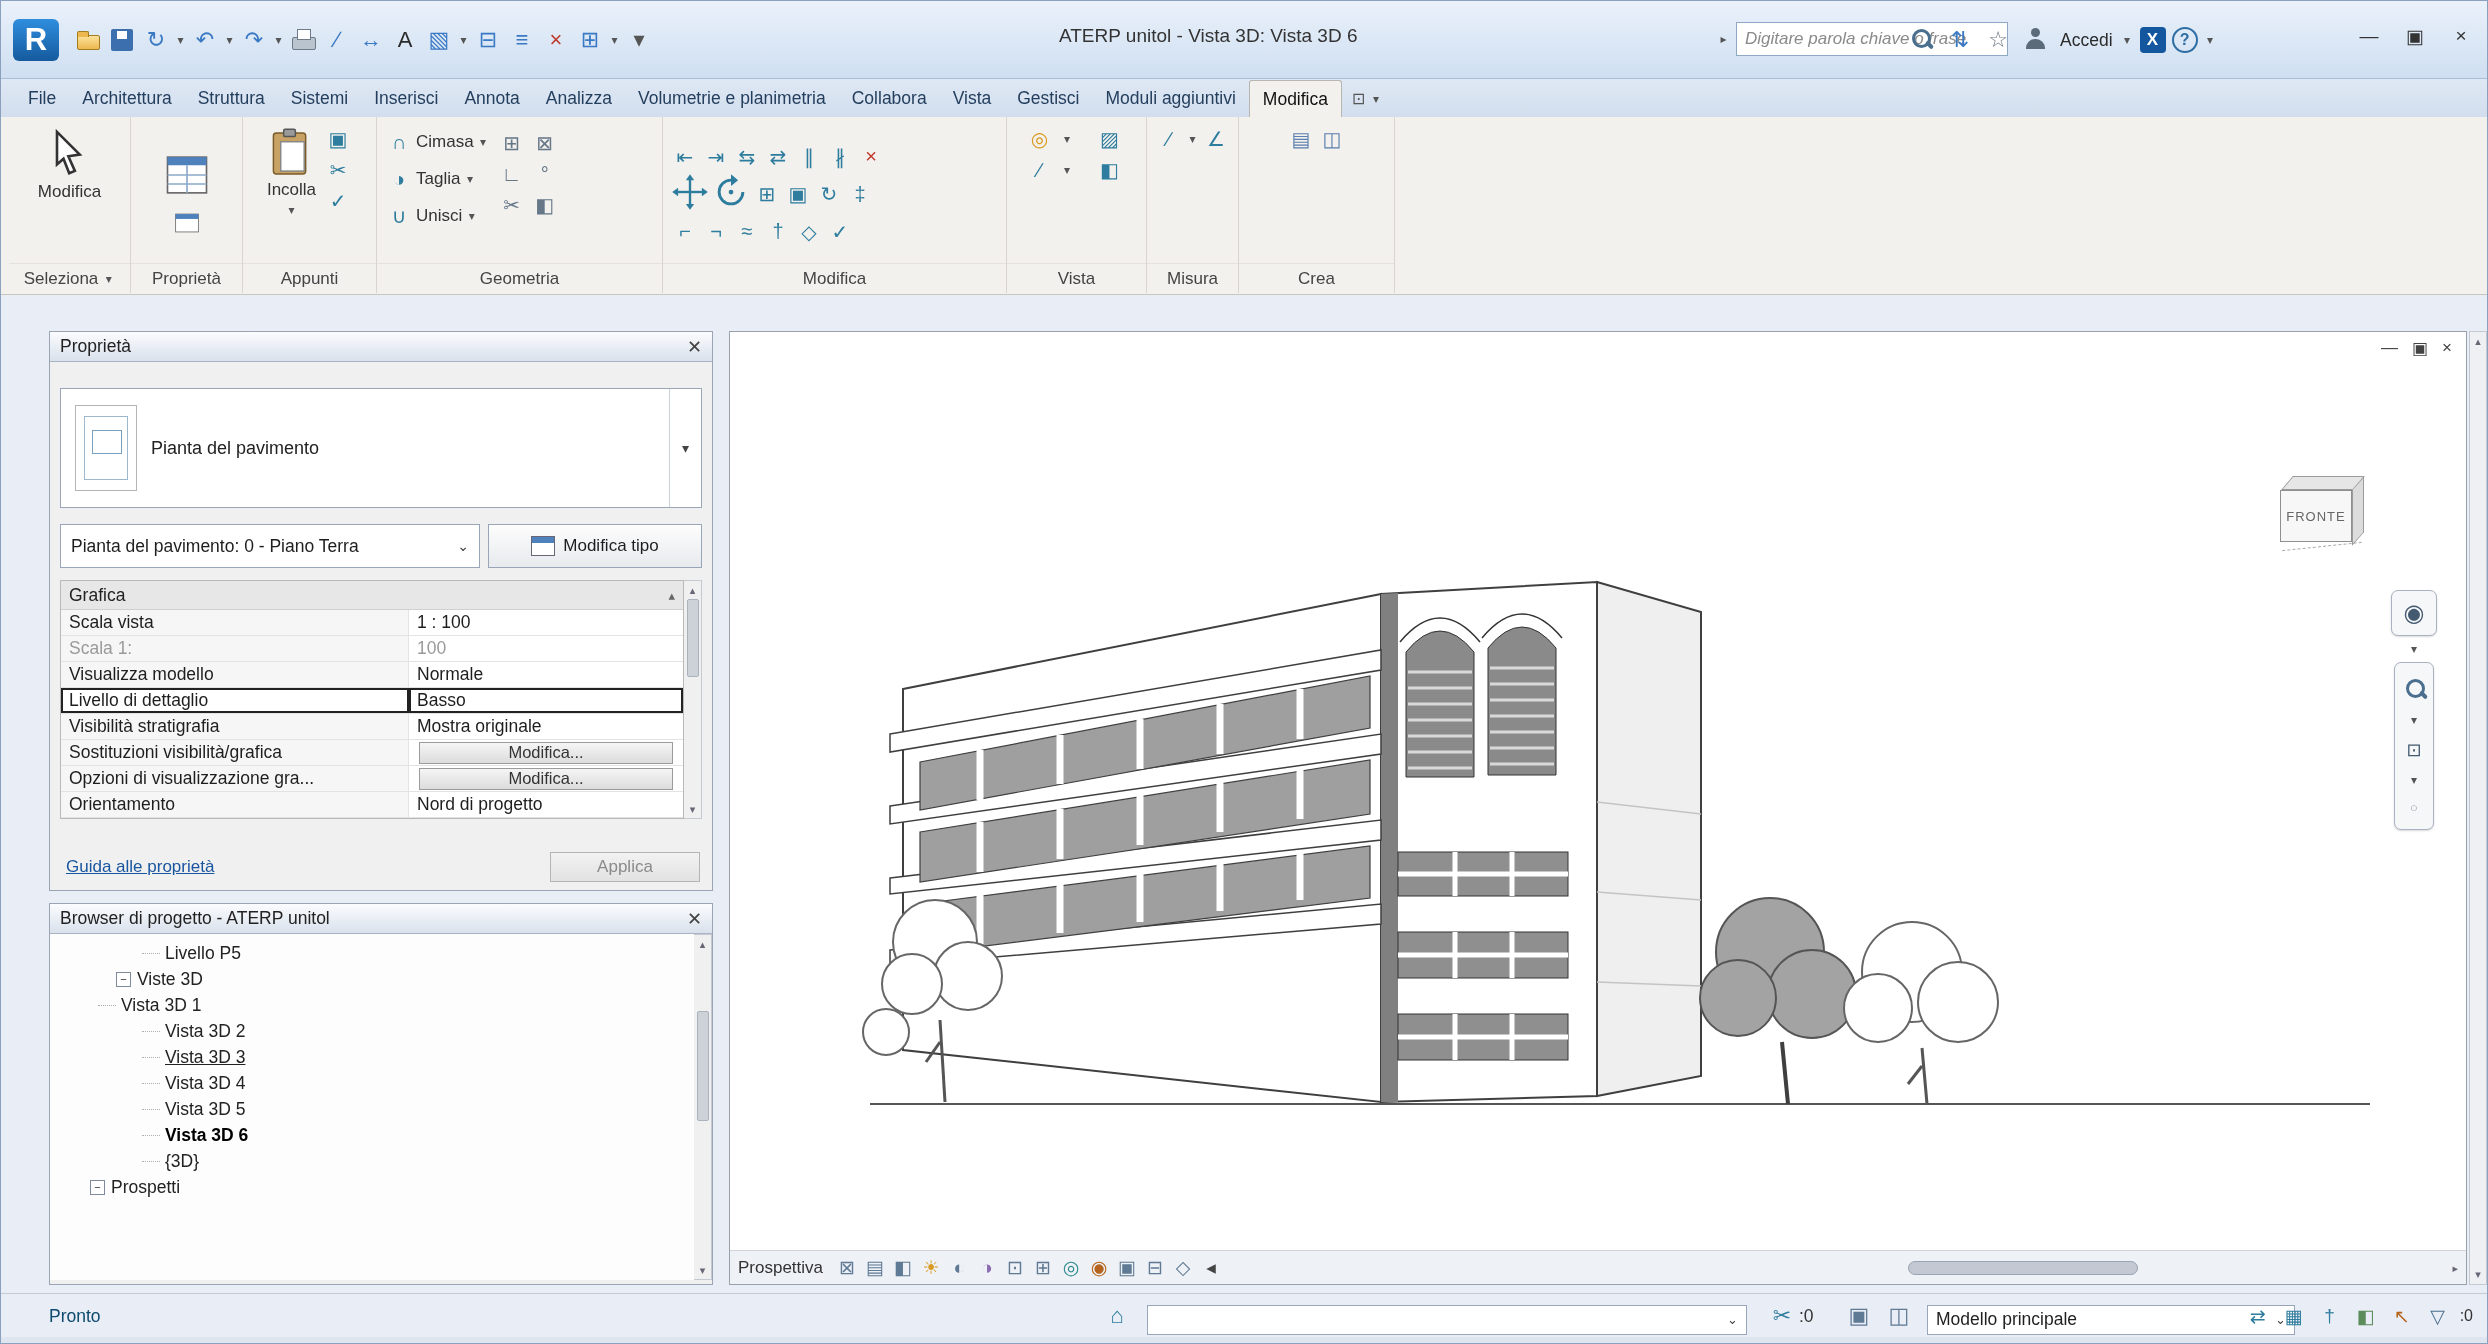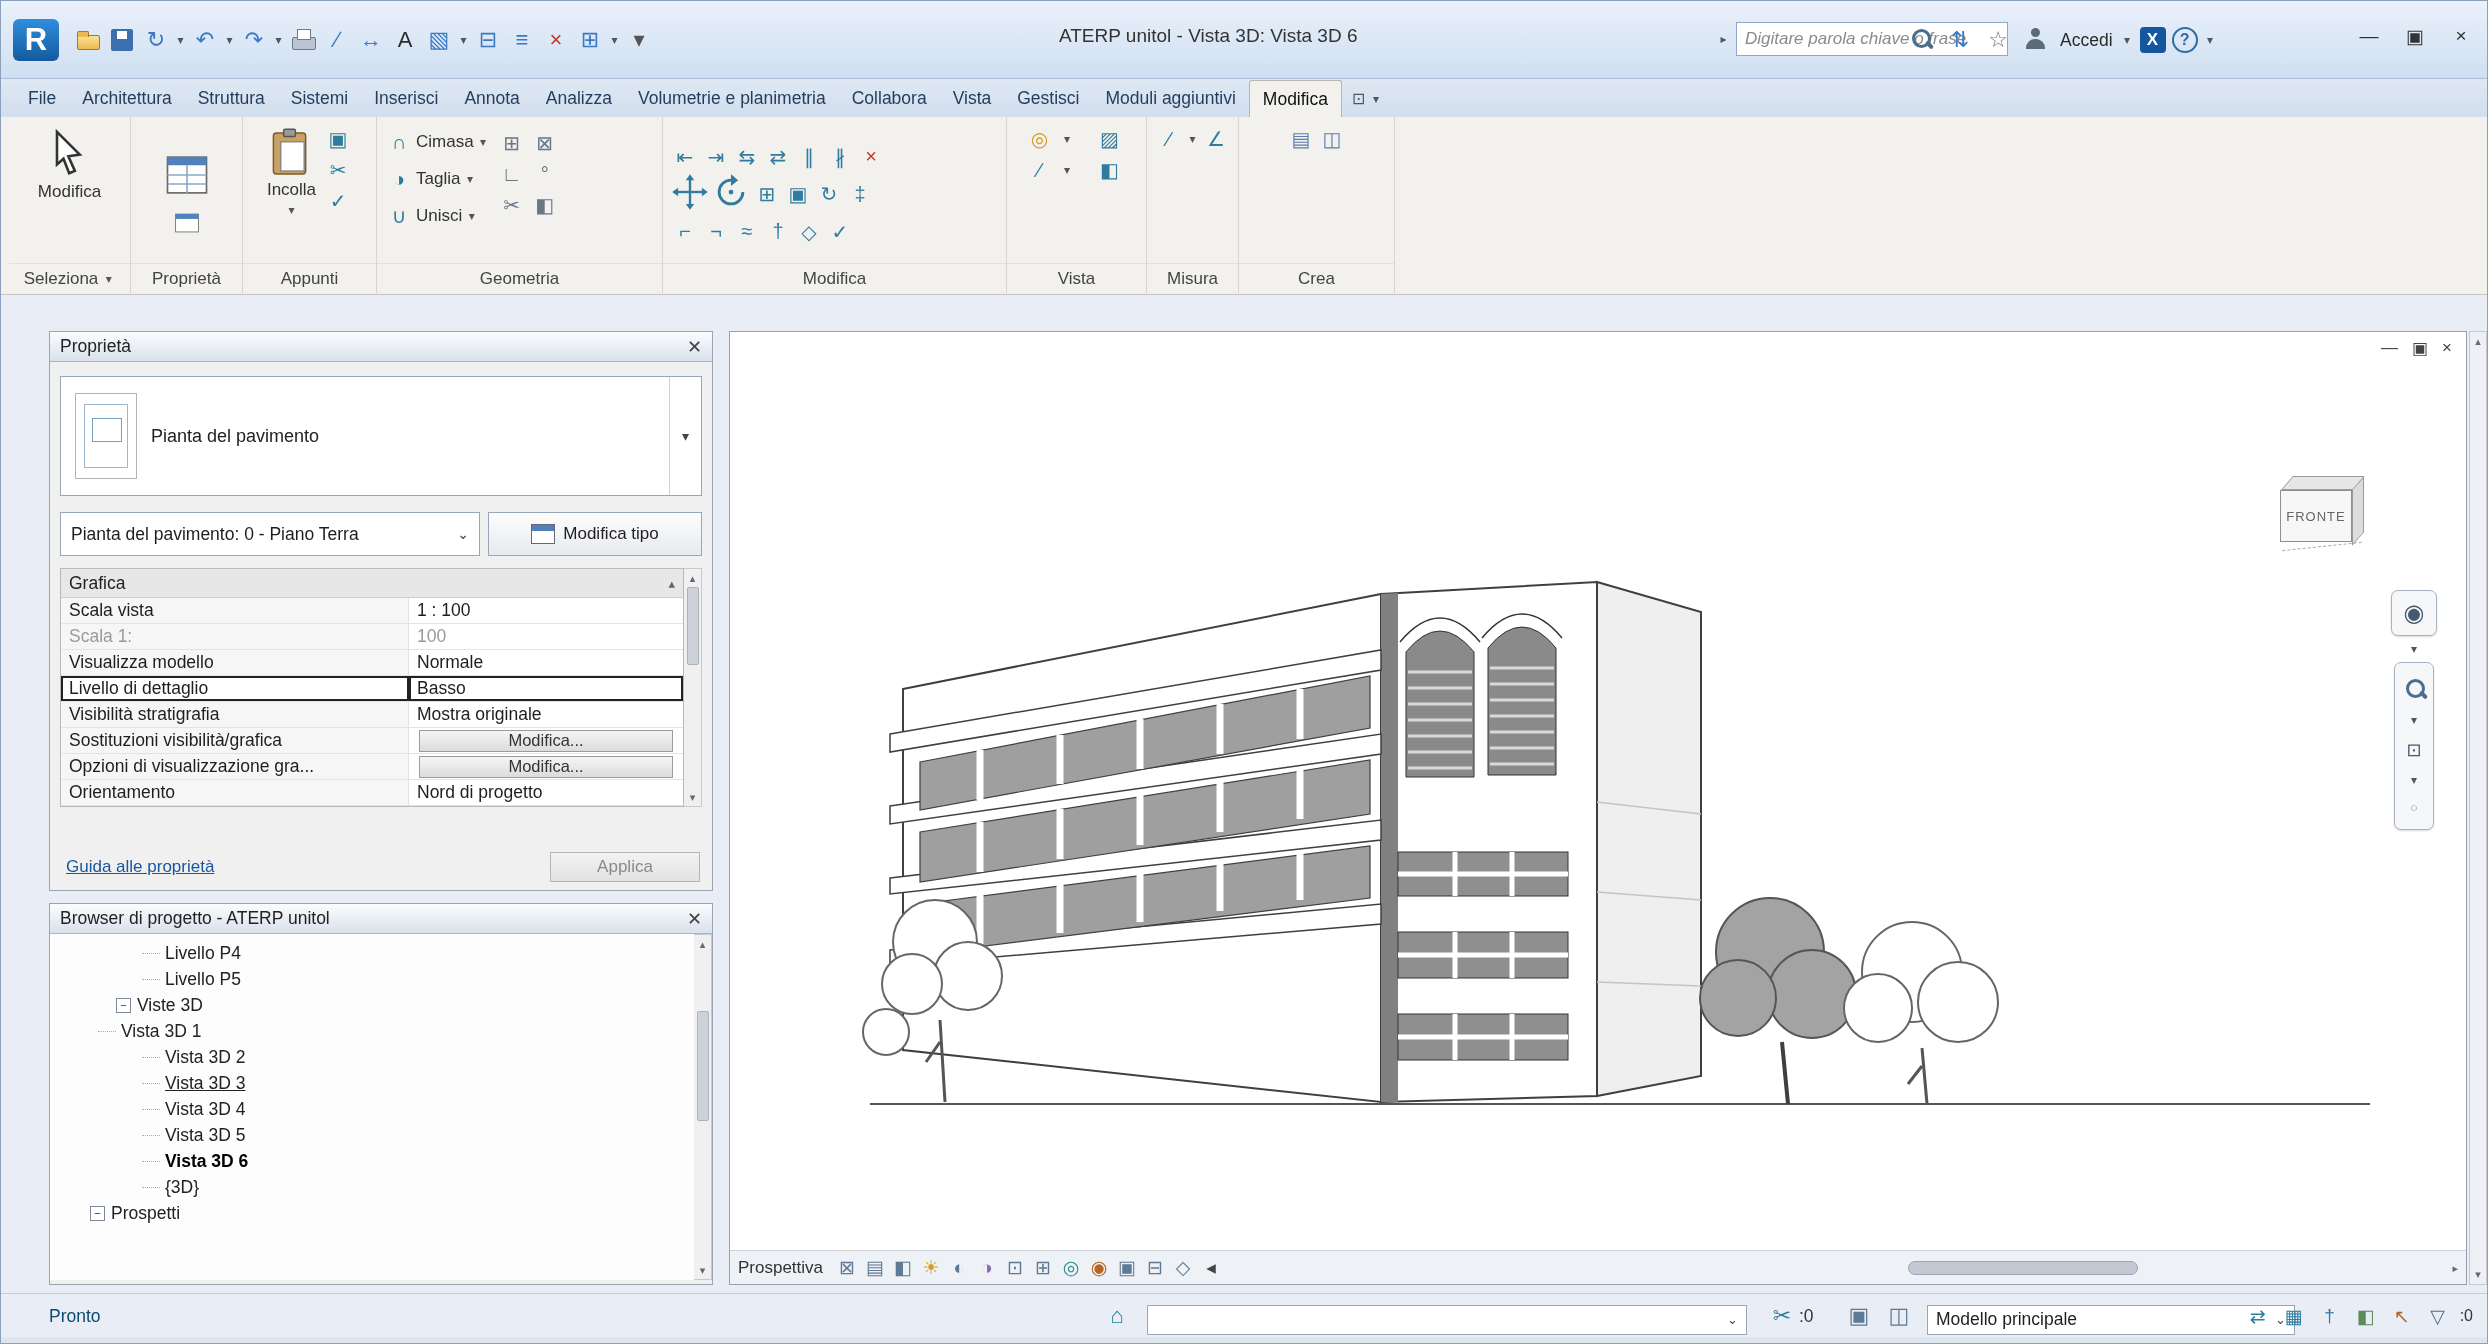--- a/index.html
+++ b/index.html
@@ -55,21 +55,21 @@
   .g-row{display:flex;align-items:center;gap:3px;height:34px}
   .g-row .lbl{font-size:17px;color:#333}
   .mrow{display:flex;align-items:center;gap:3px}
   .grid2{display:grid;grid-template-columns:repeat(2,30px);gap:3px}
 
   
   .palette{position:absolute;left:48px;width:664px;background:#f0f0f0;border:1px solid #9aa4b2}
   .pal-title{height:30px;background:linear-gradient(#fbfcfe,#d9e1ec);border-bottom:1px solid #aab4c2;display:flex;align-items:center;padding:0 10px;color:#222}
   .pal-close{margin-left:auto;font-size:18px;color:#444}
   .props-palette{top:330px;height:560px}
-  .typesel{margin:14px 10px 0;height:120px;background:#fff;border:1px solid #98a6b8;display:flex;align-items:center}
+  .typesel{margin:26px 10px 0;height:120px;background:#fff;border:1px solid #98a6b8;display:flex;align-items:center}
   .type-icon{width:62px;height:86px;margin:0 14px;border:1px solid #b5b5b5;background:#fff;position:relative}
   .type-icon::before{content:"";position:absolute;inset:10px 8px;border:1px solid #9db7cf}
   .type-icon::after{content:"";position:absolute;left:16px;top:24px;width:28px;height:22px;border:1px solid #7aa0c0}
   .type-name{font-size:18px;color:#222}
   .type-arrow{margin-left:auto;width:32px;align-self:stretch;display:flex;align-items:center;justify-content:center;border-left:1px solid #c8d0da;color:#444;font-size:14px}
   .typerow{display:flex;margin:16px 10px 12px;gap:8px;height:44px}
   .combo{flex:1;background:#fff;border:1px solid #98a6b8;display:flex;align-items:center;padding:0 10px;white-space:nowrap;overflow:hidden}
   .combo .arr{margin-left:auto;color:#444;font-size:14px;padding-left:6px}
   .modtype-btn{width:214px;border:1px solid #98a6b8;background:linear-gradient(#fdfdfd,#e7eaee);display:flex;align-items:center;justify-content:center;gap:8px;font-size:17px}
   .mt-icon{width:24px;height:20px;border:1px solid #667;background:linear-gradient(#4f81bd 0 6px,#fff 6px)}
@@ -477,24 +477,20 @@
 
 <div class="palette browser-palette">
   <div class="pal-title">
     <span>Browser di progetto - ATERP unitol</span>
     <span class="pal-close">✕</span>
   </div>
   <div class="treewrap">
     <div class="tree">
         <div class="trow" style="padding-left: 92px;">
           <span class="dots"></span>
-          <span>Livello P4</span>
-        </div>
-        <div class="trow" style="padding-left: 92px;">
-          <span class="dots"></span>
           <span>Livello P5</span>
         </div>
         <div class="trow" style="padding-left: 66px;">
           <span class="tbox">−</span>
           <span>Viste 3D</span>
         </div>
         <div class="trow" style="padding-left: 48px;">
           <span class="dots"></span>
           <span>Vista 3D 1</span>
         </div>

